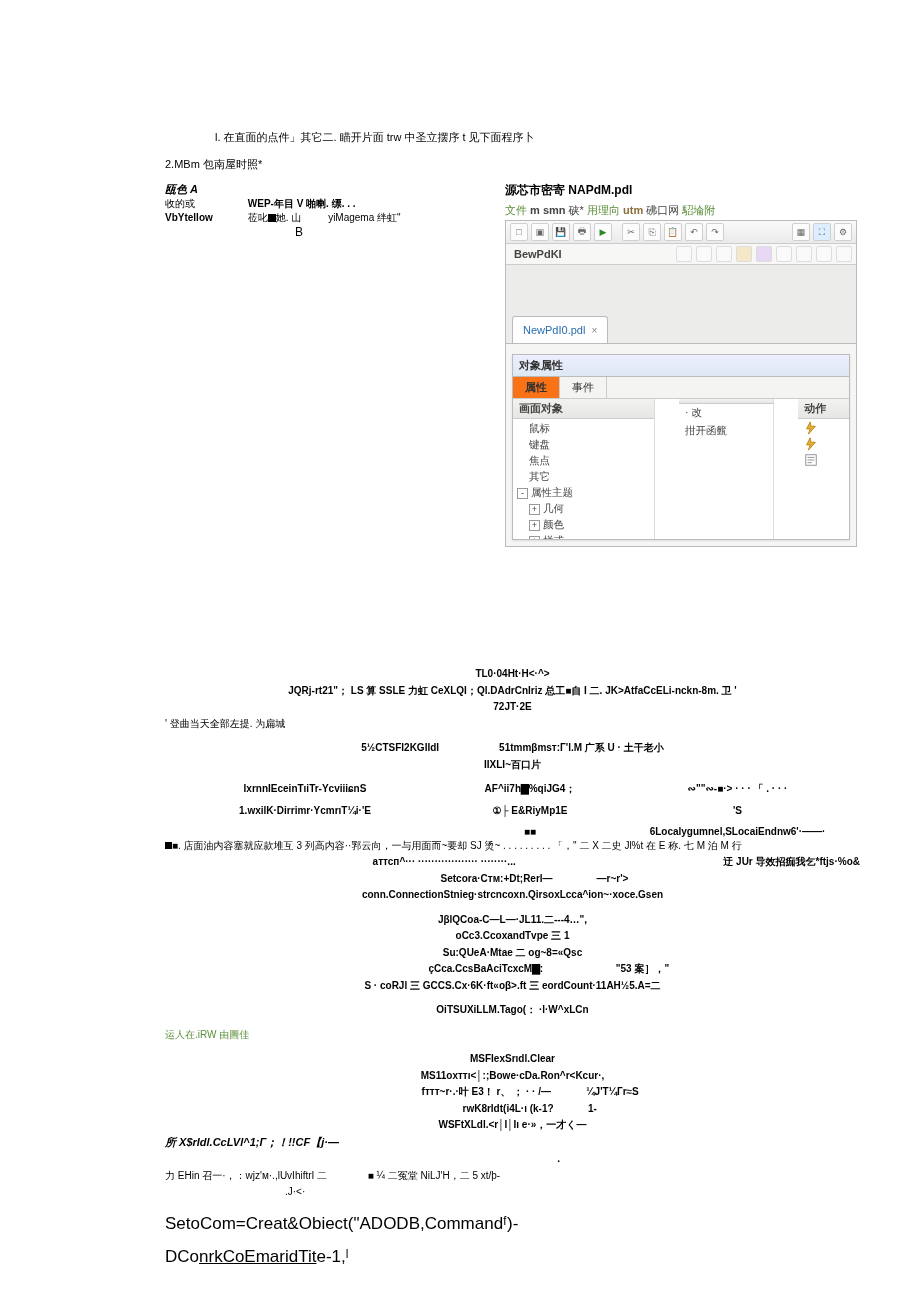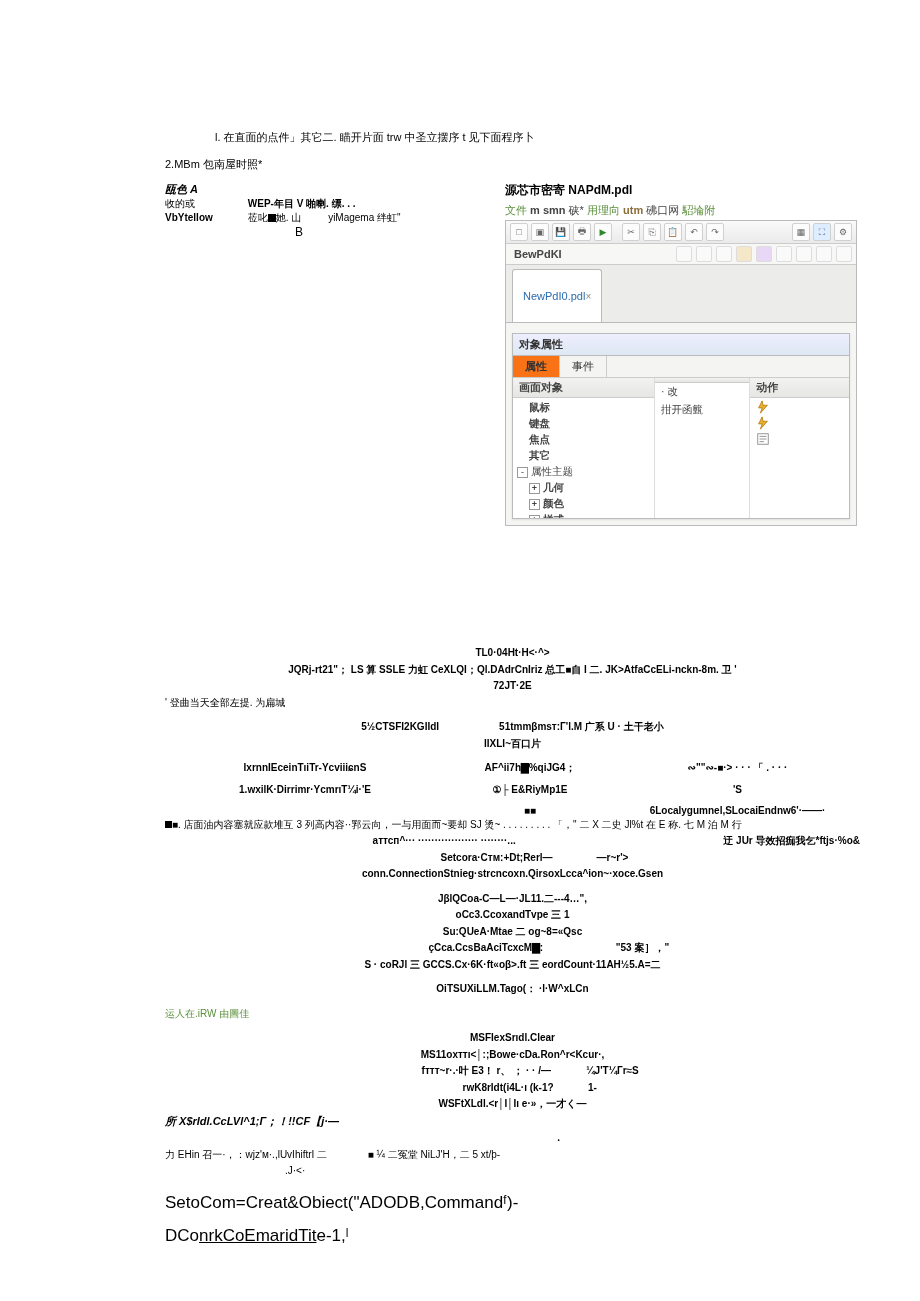--- a/index.html
+++ b/index.html
@@ -123,26 +123,28 @@
   .tabbar {
     display: flex;
     padding: 4px 6px 0 6px;
     background: #ececea;
     border-bottom: 1px solid #bbb;
   }
   .tab {
     background: #fff;
     border: 1px solid #bbb;
     border-bottom: none;
-    padding: 20px 10px;
+    padding: 7px 10px;
     color: #2a6db0;
     font-size: 11px;
     border-radius: 3px 3px 0 0;
     display: flex;
     align-items: center;
+    gap: 6px;
+    margin-top: 47px;
   }
   .tab .x {
     color: #888;
     font-size: 10px;
     cursor: pointer;
   }
   .pane {
     margin: 10px 6px 6px 6px;
     border: 1px solid #bbb;
     background: #fff;
@@ -167,20 +169,21 @@
     border-right: 1px solid #ccc;
     color: #333;
   }
   .subtab.active {
     background: #f97316;
     font-weight: bold;
   }
   .cols3 {
     display: flex;
     height: 140px;
+    gap: 24px;
   }
   .col {
     border-right: 1px solid #ddd;
     overflow: hidden;
   }
   .col:last-child { border-right: none; }
   .col-a { width: 42%; }
   .col-b { width: 28%; }
   .col-c { flex: 1; }
   .colhead {
@@ -192,21 +195,20 @@
     font-weight: bold;
   }
   .tree {
     padding: 2px 4px;
     font-size: 10.5px;
     color: #444;
   }
   .tree .item {
     padding: 1px 0 1px 12px;
     white-space: nowrap;
-    font-weight: bold;
   }
   .tree .grp {
     padding: 1px 0;
     white-space: nowrap;
   }
   .tree .exp {
     display: inline-block;
     width: 9px;
     height: 9px;
     border: 1px solid #999;

